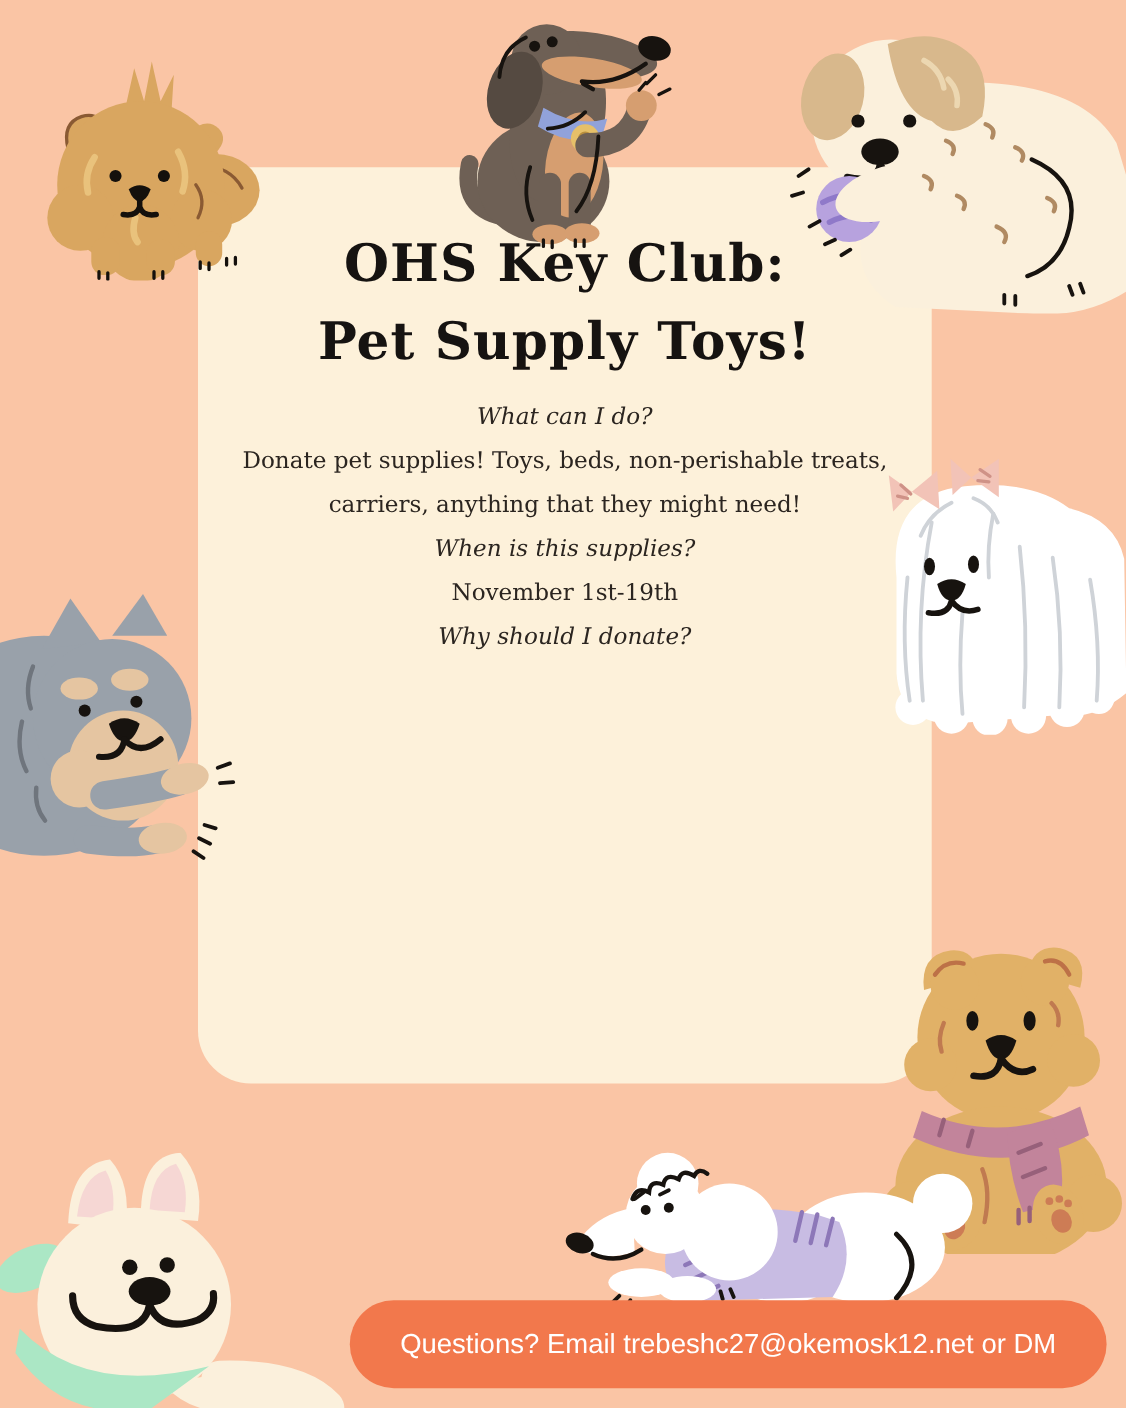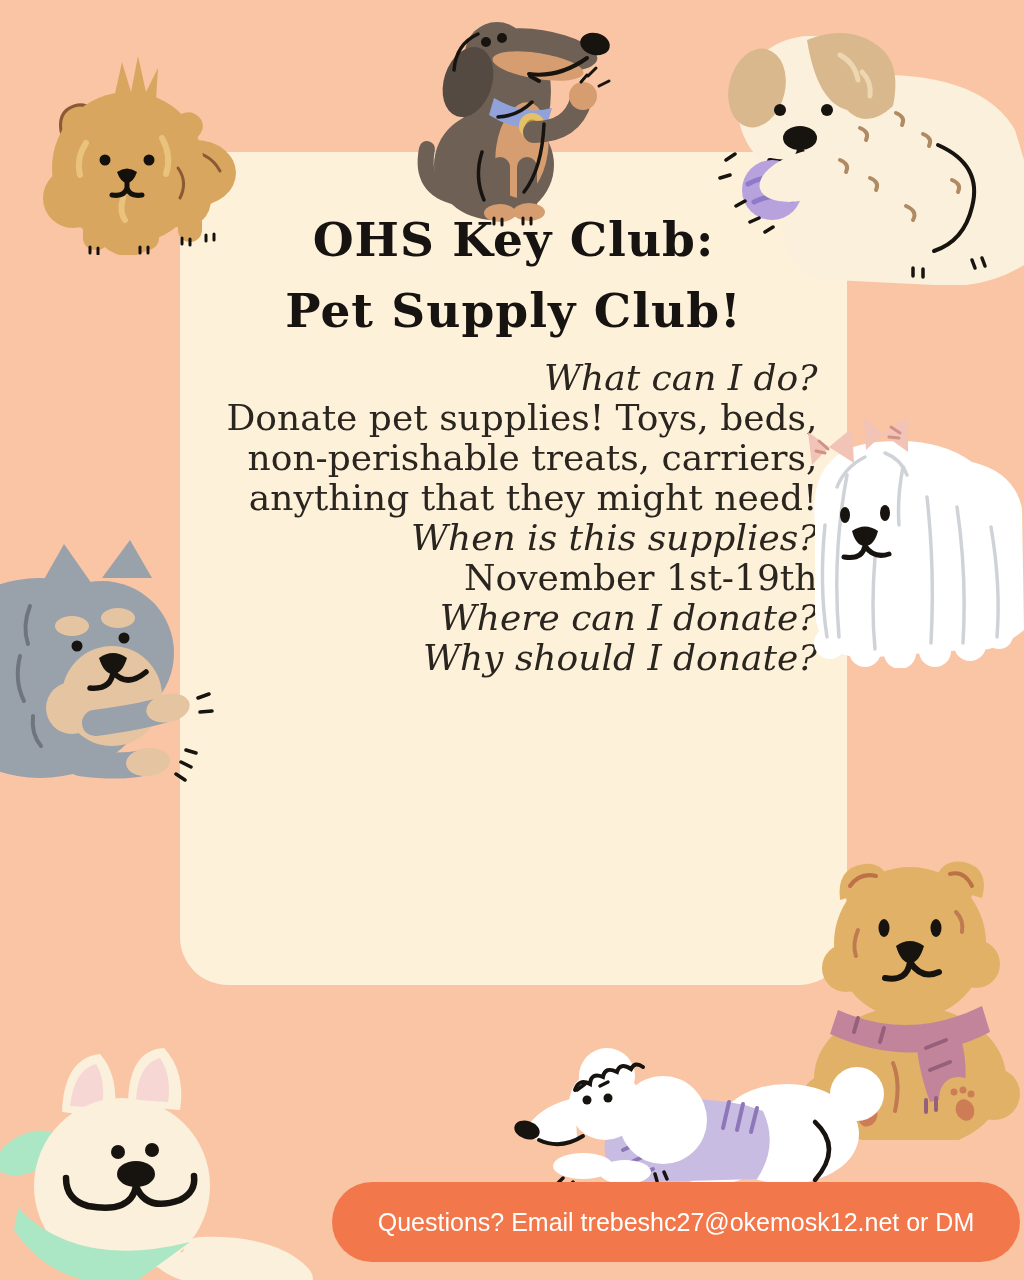--- a/index.html
+++ b/index.html
@@ -35,30 +35,29 @@
     line-height:71px;
     font-weight:700;
     letter-spacing:1px;
     color:var(--title-text);
     font-family:"DejaVu Serif", serif;
   }
   .title span{display:block;}
   .body-text{
     width:608px;
     margin:12px auto 0;
-    font-size:36px;
+    font-size:21px;
     line-height:40px;
     color:var(--body-text);
-    text-align:right;
   }
   .body-text p{margin:0;}
   .question{font-style:italic;}
   
   .pill{
-    left:332px;top:1182px;width:688px;height:80px;
+    left:318px;top:1182px;width:688px;height:80px;
     background:var(--banner-bg);
     border-radius:40px;
     z-index:3;
     display:flex;flex-direction:column;justify-content:center;
     text-align:center;
     color:var(--banner-text);
     font-family:"Liberation Sans", sans-serif;
     font-size:25px;
     line-height:35px;
   }
@@ -66,28 +65,27 @@
   .dog svg{display:block;}
 </style>
 </head>
 <body>
 
 <div id="flyer">
 
   <div class="abs card">
     <h1 class="title">
       <span>OHS Key Club:</span>
-      <span>Pet Supply Club!</span>
+      <span>Pet Supply Toys!</span>
     </h1>
     <div class="body-text">
       <p class="question">What can I do?</p>
       <p class="answer">Donate pet supplies! Toys, beds, non-perishable treats, carriers, anything that they might need!</p>
       <p class="question">When is this supplies?</p>
       <p class="answer">November 1st-19th</p>
-      <p class="question">Where can I donate?</p>
       <p class="question">Why should I donate?</p>
     </div>
   </div>
 
   <div class="abs dog" style="left:28px;top:48px;">
     <svg width="215" height="207" viewBox="0 0 215 207">
       <g stroke-linecap="round">
         <ellipse cx="168" cy="125" rx="40" ry="33" fill="#d9a660"></ellipse>
         <path d="M150 103 q30 -2 42 20" stroke="#8a5a33" stroke-width="3" fill="none"></path>
         <path d="M86 50 L94 14 L103 44 L110 8 L118 44 L130 20 L128 52 Z" fill="#d9a660"></path>

